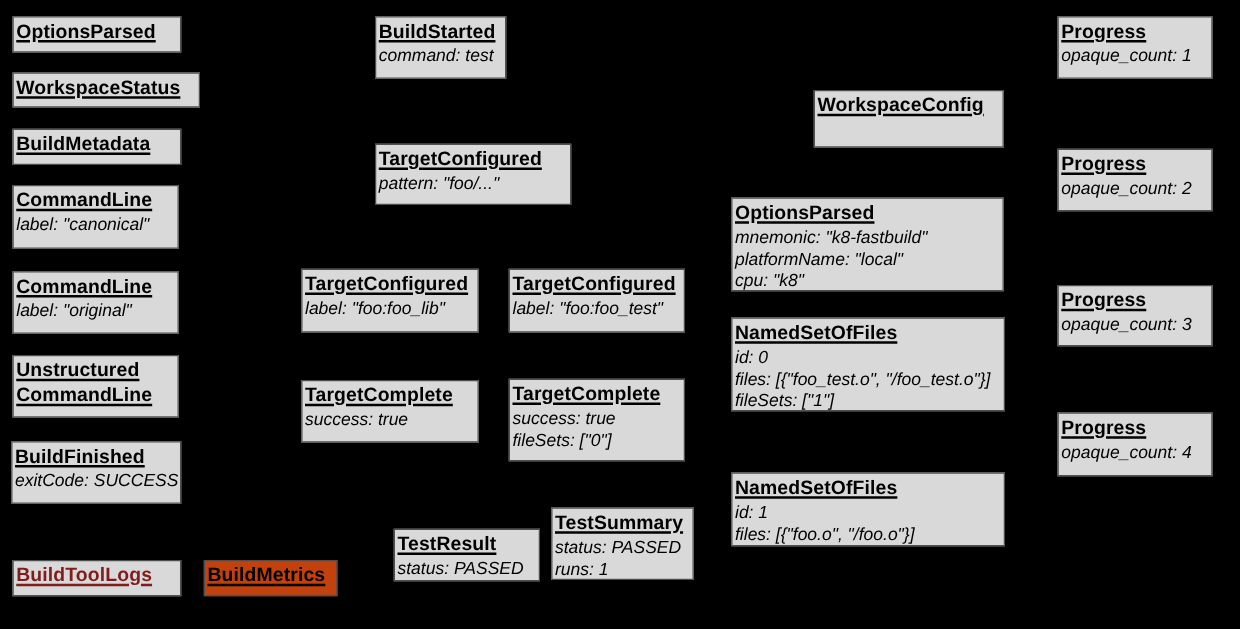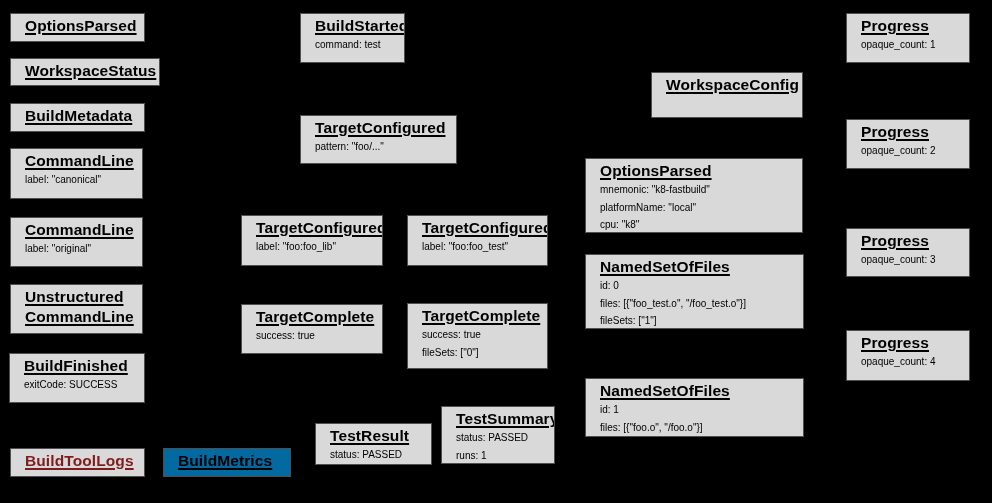--- a/index.html
+++ b/index.html
@@ -9,38 +9,39 @@
     width: 992px;
     height: 503px;
     background: #000;
     overflow: hidden;
     font-family: "Liberation Sans", sans-serif;
   }
   .node {
     position: absolute;
     background: #d9d9d9;
     border: 1px solid #4f4f4f;
-    padding: 2px 14px;
+    padding: 2px 2px;
     overflow: hidden;
     color: #000;
   }
   .node-title {
     font-size: 15.5px;
     font-weight: bold;
     line-height: 20px;
     white-space: pre-line;
     text-decoration: underline;
     text-decoration-thickness: 2px;
     text-underline-offset: 2px;
     letter-spacing: 0.1px;
   }
   .node-line {
-    font-size: 10px;
+    font-size: 14px;
     line-height: 17.5px;
     white-space: pre;
+    font-style: italic;
   }
 </style>
 </head>
 <body>
 
 <div class="stage" id="diagram-stage" style="background: rgb(0, 0, 0);">
     <div class="node" style="left: 10px; top: 13px; width: 135px; height: 29px; background: rgb(217, 217, 217); border-color: rgb(79, 79, 79); color: rgb(0, 0, 0);">
     <div class="node-title">OptionsParsed</div>
   </div>
     <div class="node" style="left: 10px; top: 58px; width: 150px; height: 28px; background: rgb(217, 217, 217); border-color: rgb(79, 79, 79); color: rgb(0, 0, 0);">
@@ -61,21 +62,21 @@
     <div class="node-title">Unstructured
 CommandLine</div>
   </div>
     <div class="node" style="left: 9px; top: 353px; width: 136px; height: 50px; background: rgb(217, 217, 217); border-color: rgb(79, 79, 79); color: rgb(0, 0, 0);">
     <div class="node-title">BuildFinished</div>
   <div class="node-line">exitCode: SUCCESS</div>
     </div>
     <div class="node" style="left: 10px; top: 448px; width: 135px; height: 29px; background: rgb(217, 217, 217); border-color: rgb(79, 79, 79); color: #7f1d1d;">
     <div class="node-title">BuildToolLogs</div>
   </div>
-    <div class="node" style="left: 163px; top: 448px; width: 128px; height: 29px; background: #0369a1; border-color: rgb(79, 79, 79); color: rgb(0, 0, 0);">
+    <div class="node" style="left: 163px; top: 448px; width: 107px; height: 29px; background: #c2410c; border-color: rgb(79, 79, 79); color: rgb(0, 0, 0);">
     <div class="node-title">BuildMetrics</div>
   </div>
     <div class="node" style="left: 300px; top: 13px; width: 105px; height: 50px; background: rgb(217, 217, 217); border-color: rgb(79, 79, 79); color: rgb(0, 0, 0);">
     <div class="node-title">BuildStarted</div>
   <div class="node-line">command: test</div>
     </div>
     <div class="node" style="left: 300px; top: 115px; width: 157px; height: 49px; background: rgb(217, 217, 217); border-color: rgb(79, 79, 79); color: rgb(0, 0, 0);">
     <div class="node-title">TargetConfigured</div>
   <div class="node-line">pattern: "foo/..."</div>
     </div>

